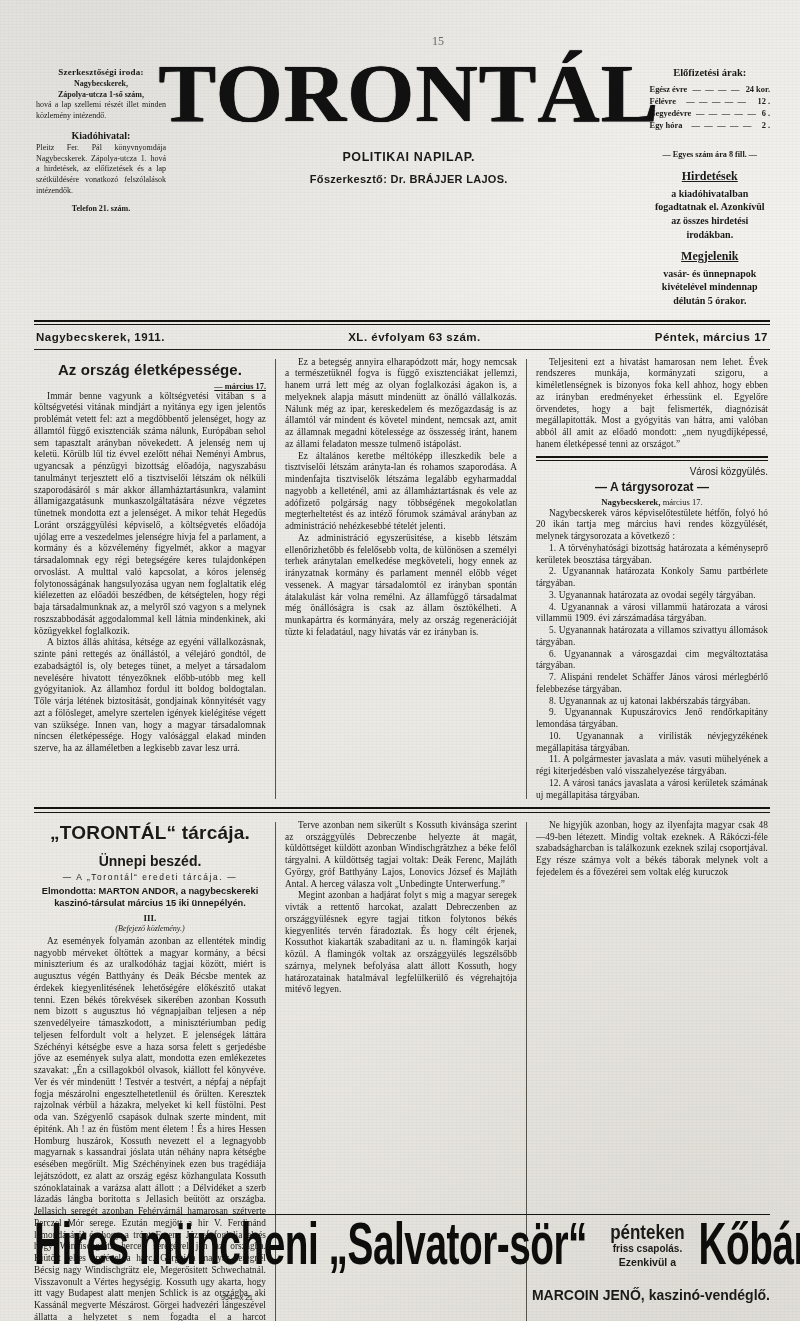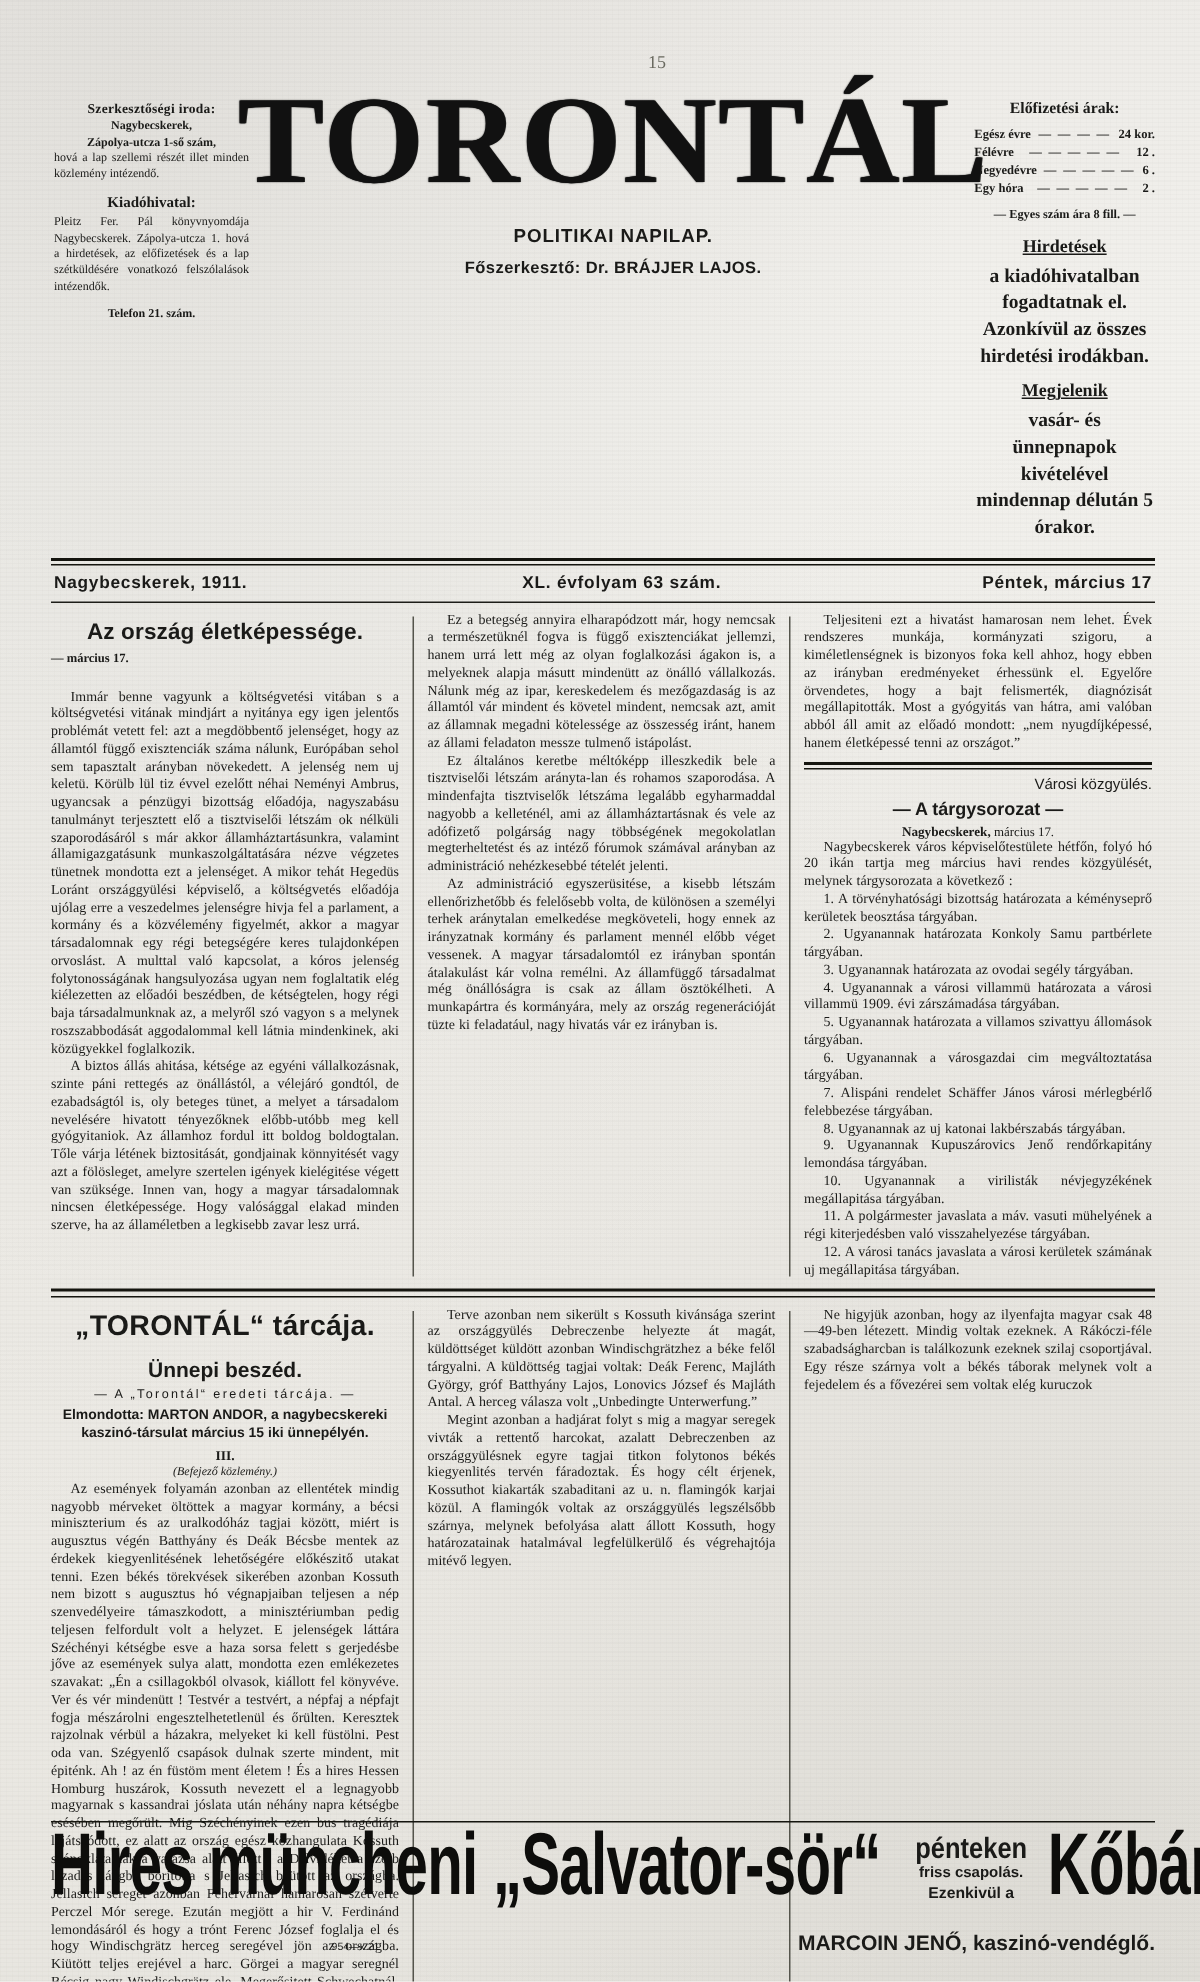--- a/index.html
+++ b/index.html
@@ -53,43 +53,43 @@
   .subt1{font-family:"Liberation Sans",sans-serif;font-weight:bold;font-size:12.5px;letter-spacing:.6px;margin-top:16px;}
   .subt2{font-family:"Liberation Sans",sans-serif;font-weight:bold;font-size:11px;letter-spacing:.3px;margin-top:9px;}
 
   .mh-right{width:160px;text-align:center;font-size:8.2px;line-height:1.4;padding-top:14px;}
   .mh-right .hdg{font-weight:bold;font-size:10.5px;margin-bottom:3px;}
   .mh-right .hdg2{font-weight:bold;font-size:12px;margin:7px 0 2px;font-family:"Liberation Serif",serif;text-decoration:underline;}
   .pricerow{display:flex;font-size:8.4px;line-height:1.45;white-space:nowrap;}
   .pricerow .lbl{font-weight:bold;}
   .pricerow .dash{flex:1;letter-spacing:1.2px;text-align:center;font-weight:bold;}
   .pricerow .val{font-weight:bold;}
-  .single{font-weight:bold;font-size:8.2px;margin-top:5px;}
-  .mh-right .small{font-size:13px;line-height:1.36;font-weight:bold;}
+  .single{font-weight:bold;font-size:8.2px;margin-top:17px;}
+  .mh-right .small{font-size:10px;line-height:1.36;font-weight:bold;}
 
   
   .rule-d{border-top:2.4px solid #15150f;border-bottom:1px solid #15150f;height:2px;margin-top:12px;}
   .dateline{display:flex;align-items:center;font-family:"Liberation Sans",sans-serif;
     font-size:11.5px;font-weight:bold;letter-spacing:.5px;padding:6px 2px 6px;justify-content:flex-end;}
   .dl-l{width:235px;}
   .dl-c{flex:1;text-align:center;}
   .dl-r{width:210px;text-align:right;}
   .rule-thin{border-top:1.2px solid #1d1d18;margin-bottom:7px;}
 
   
   .cols{display:flex;}
   .col{width:232px;position:relative;}
   .col + .col{margin-left:19px;}
   .col + .col:before{content:"";position:absolute;left:-10px;top:2px;bottom:2px;border-left:.9px solid #55554c;}
 
   .art-title{
     font-family:"Liberation Sans",sans-serif;font-weight:bold;
     font-size:15px;text-align:center;letter-spacing:.1px;margin:4px 0 4px;
   }
-  .art-date{font-size:8.4px;font-weight:bold;margin-bottom:17px;}
+  .art-date{text-align:right;font-size:8.4px;font-weight:bold;margin-bottom:0;text-decoration:underline;}
   p.body{
     font-size:9.3px;line-height:1.265;text-align:justify;margin:0 0 0;
     text-indent:13px;letter-spacing:.05px;word-spacing:.3px;
   }
   p.body + p.body{margin-top:0;}
 
   .sec-head{
     font-family:"Liberation Sans",sans-serif;font-weight:normal;font-size:10px;
     text-align:right;margin:4px 0 3px;
   }

